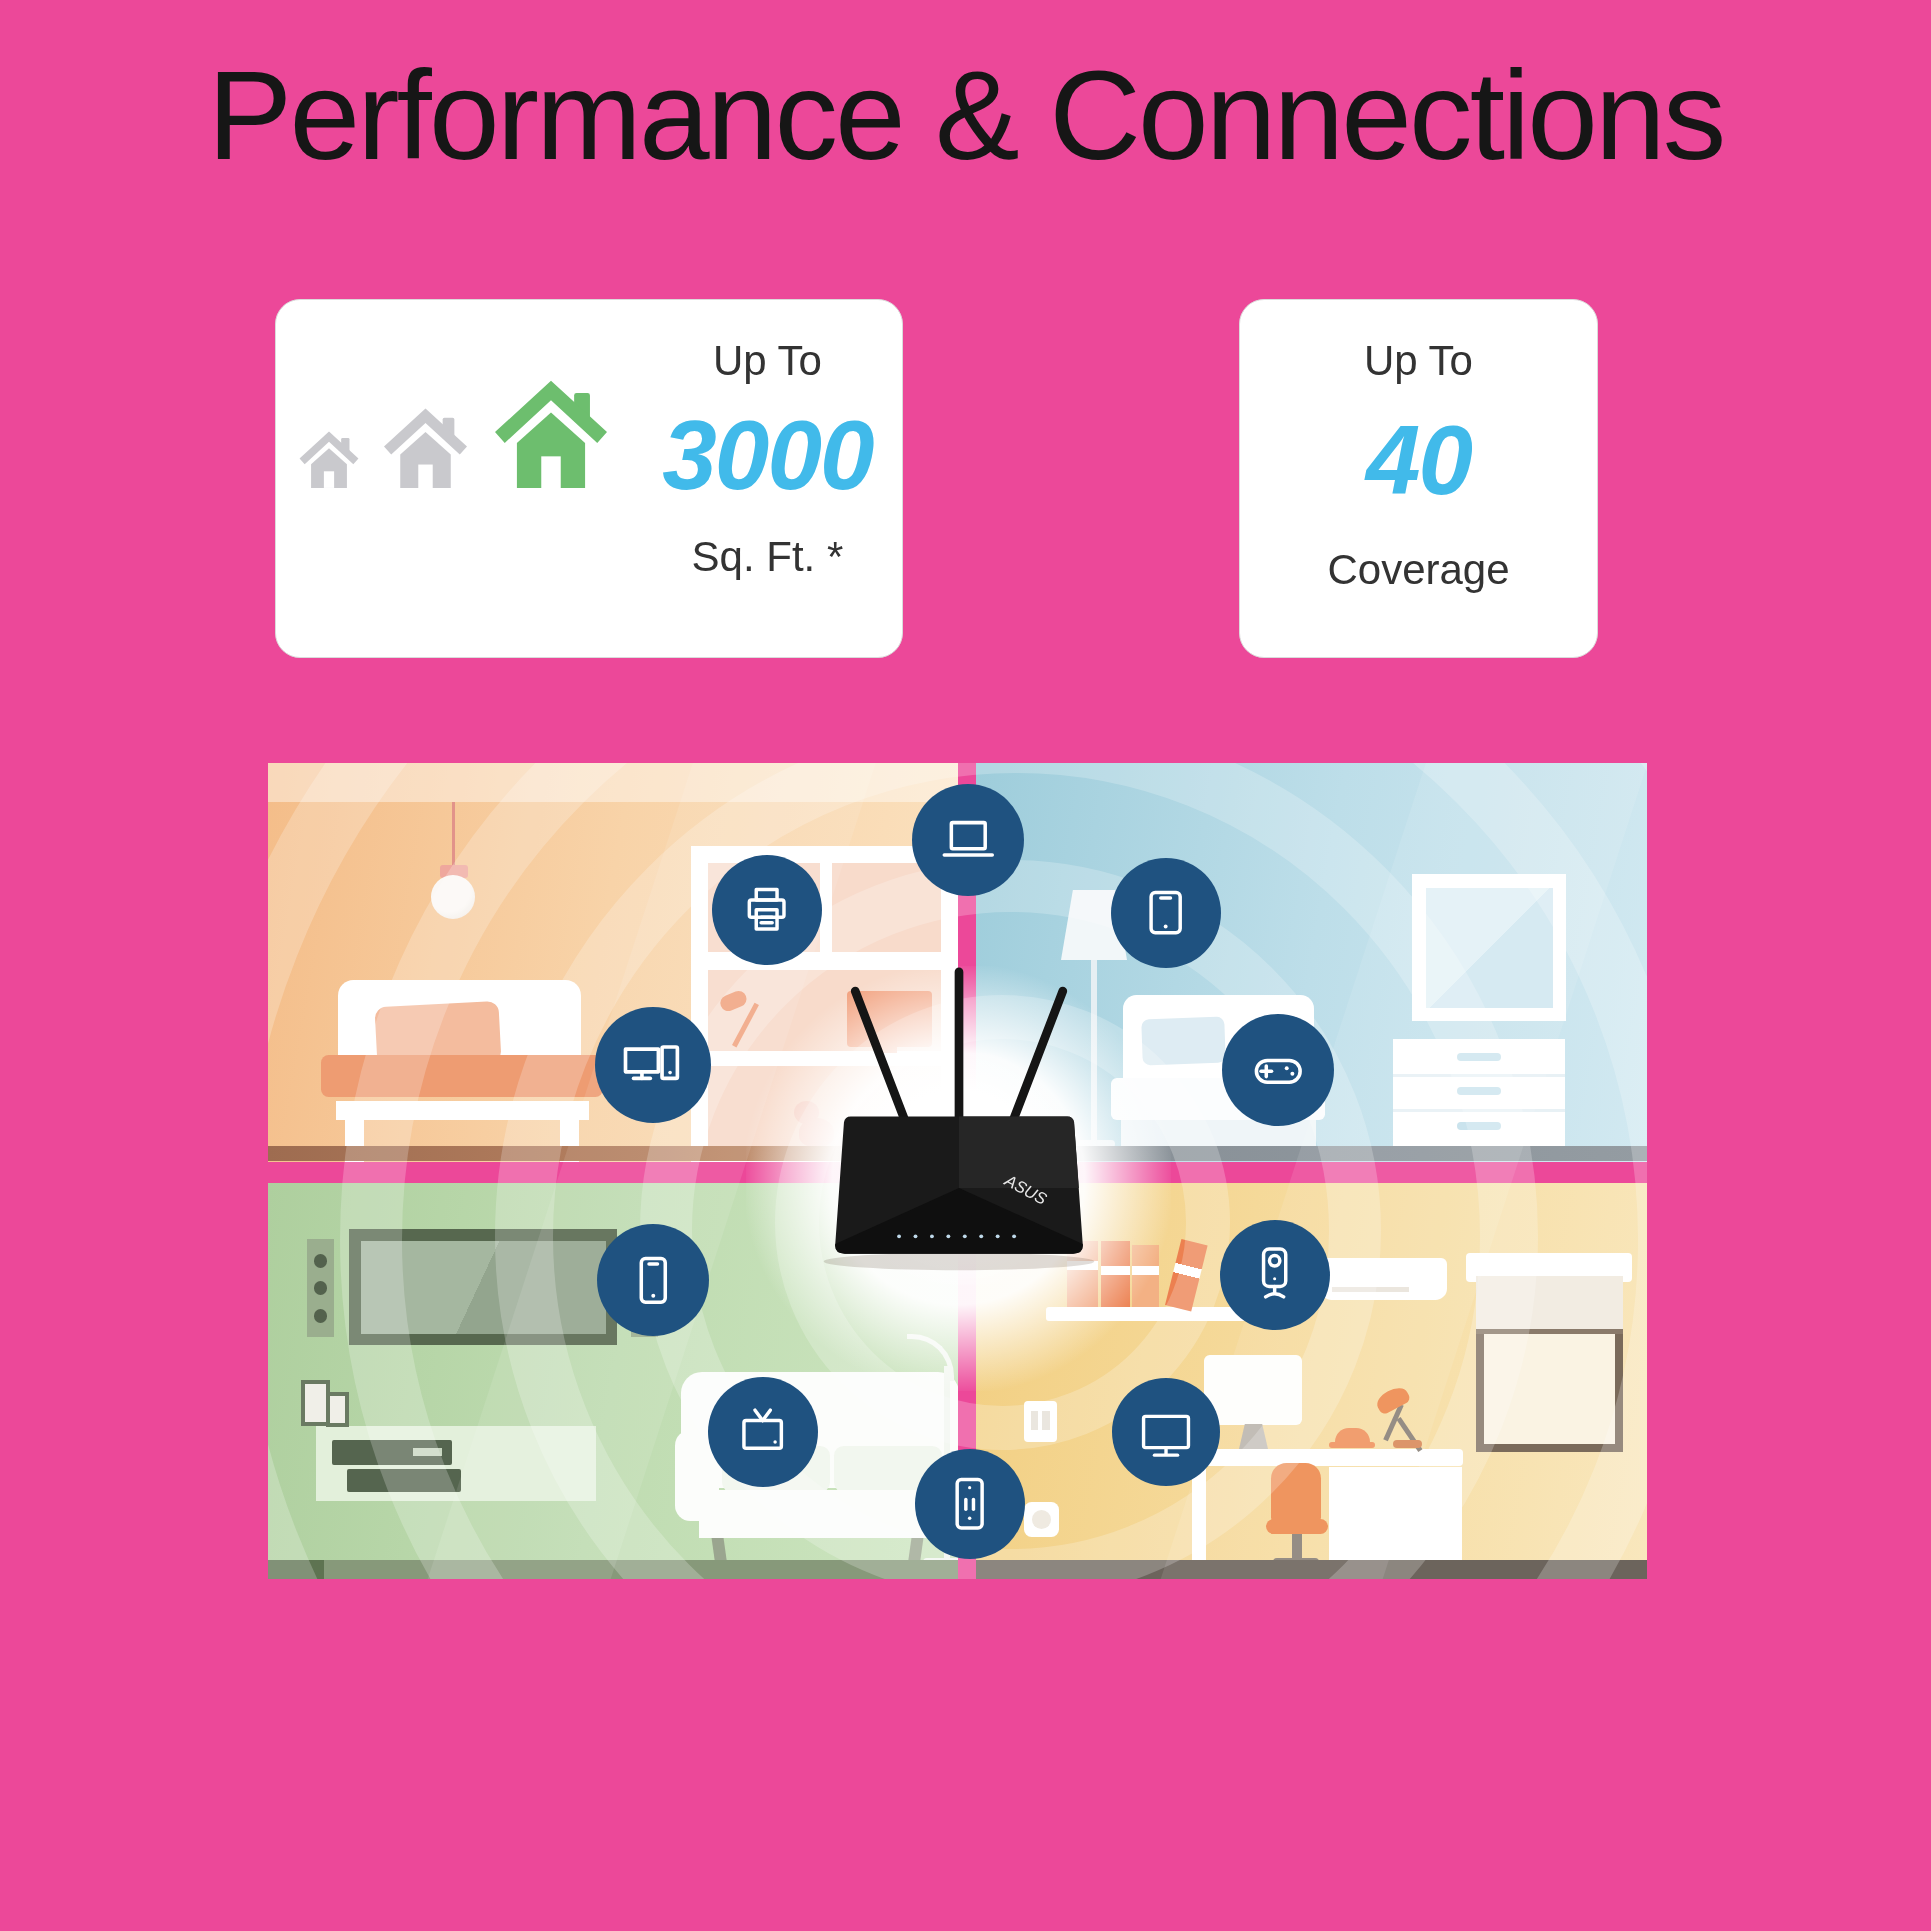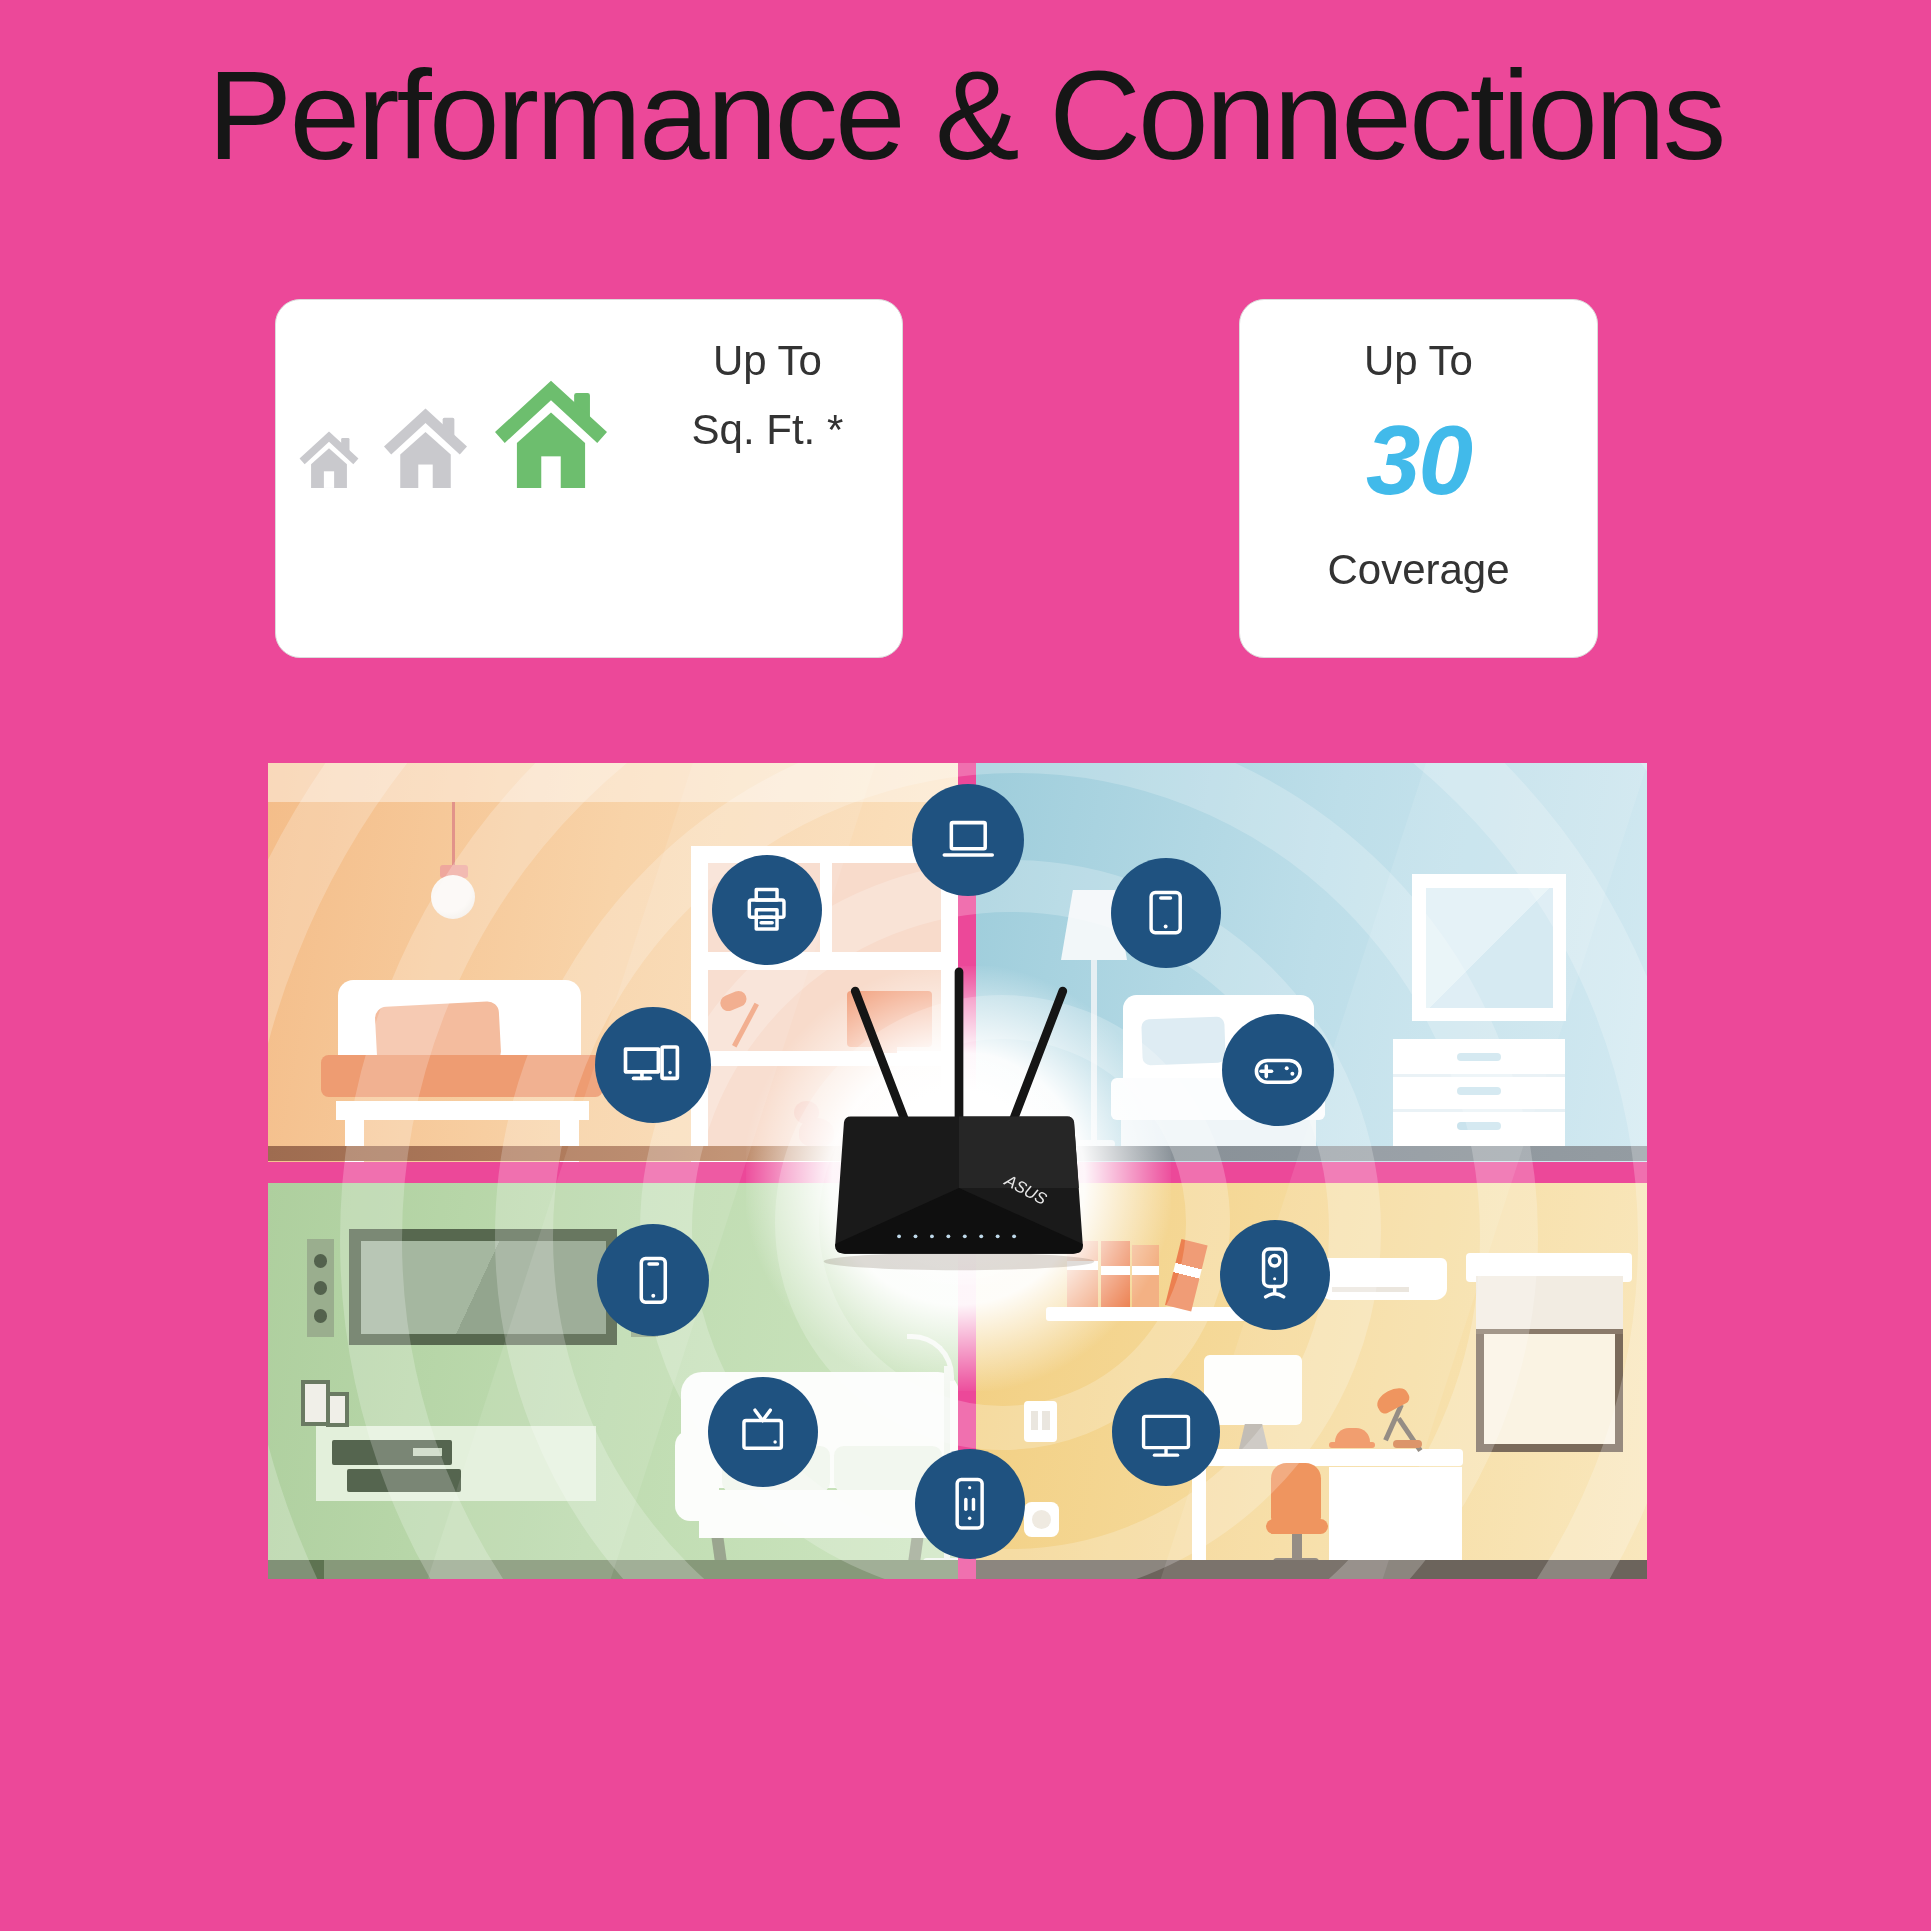--- a/index.html
+++ b/index.html
@@ -210,27 +210,28 @@
               <rect x="69" y="14" width="13" height="24" rx="2"></rect>
               <path d="M50 4 L4 46 L12 55 L50 20 L88 55 L96 46 Z"></path>
               <path d="M22 55 L50 30 L78 55 L78 92 L22 92 Z"></path>
               <rect x="42" y="66" width="16" height="26" fill="#ffffff"></rect>
             </svg>
           </span>
         </div>
     </div>
     <div class="cov-right">
       <div class="stat-upto">Up To</div>
+      <div class="stat-value" style="color: rgb(65, 186, 234);">3000</div>
       <div class="stat-unit">Sq. Ft. *</div>
     </div>
   </div>
 
   <div class="card card-devices">
     <div class="stat-upto">Up To</div>
-    <div class="stat-value" style="color: rgb(65, 186, 234);">30</div>
+    <div class="stat-value" style="color: rgb(65, 186, 234);">40</div>
     <div class="stat-unit">Coverage</div>
   </div>
 
   <div class="illustration">
 
     <div class="room room-orange">
       <div class="o-ceiling"></div>
       <div class="o-cord"></div>
       <div class="o-lampcap"></div>
       <div class="o-globe"></div>

